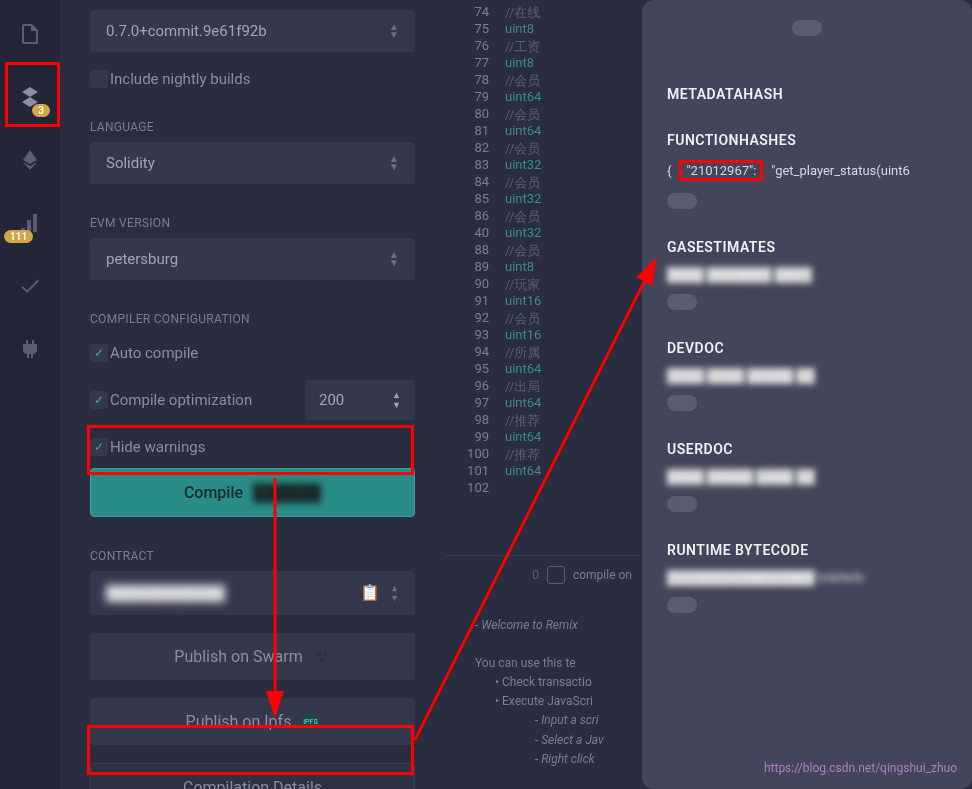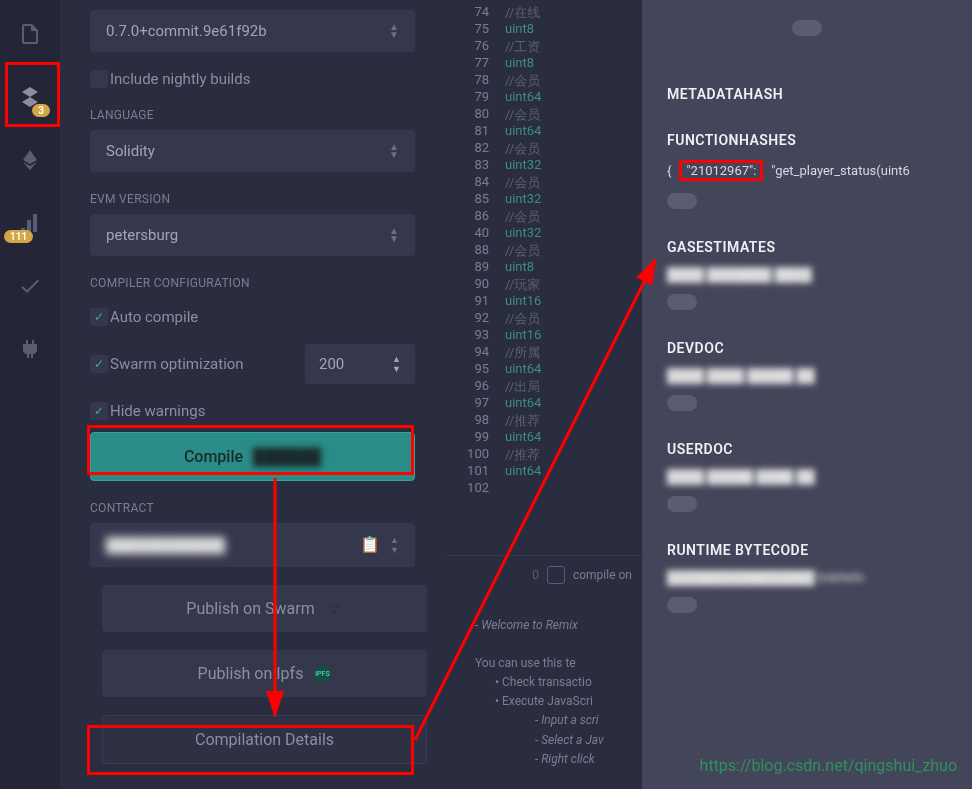--- a/index.html
+++ b/index.html
@@ -4,51 +4,51 @@
 <style>
   * { box-sizing: border-box; margin: 0; padding: 0; font-family: -apple-system, BlinkMacSystemFont, "Segoe UI", Roboto, sans-serif; }
   body { background: #2a2c3f; color: #a0a4b8; width: 972px; height: 789px; overflow: hidden; position: relative; }
   .main { display: flex; height: 100%; }
   .iconbar { width: 60px; background: #242638; display: flex; flex-direction: column; padding-top: 20px; gap: 35px; align-items: center; position: relative; }
   .iconbar .icon { width: 28px; height: 28px; color: #5a5e75; position: relative; display:flex; align-items:center; justify-content:center; }
   .iconbar .icon svg { width: 24px; height: 24px; }
   .badge { position: absolute; background: #d4a645; color: #fff; font-size: 10px; border-radius: 10px; padding: 1px 6px; bottom: -6px; right: -6px; font-weight:600;}
   .red-box { border: 3px solid red; position: absolute; pointer-events: none; }
   .sidepanel { width: 385px; background: #2a2c3f; padding: 10px 30px 20px 30px; overflow-y: auto; }
-  .label { font-size: 12px; color: #7a7e92; margin-top: 20px; margin-bottom: 8px; letter-spacing: 0.3px; }
+  .label { font-size: 12px; color: #7a7e92; margin-top: 32px; margin-bottom: 8px; letter-spacing: 0.3px; }
   .select { background: #35384d; color: #a0a4b8; border: none; border-radius: 4px; padding: 12px 16px; width: 100%; display:flex; justify-content:space-between; align-items:center; font-size: 15px; text-align: center; }
   .select .chev { color: #6a6e85; font-size: 10px; line-height: 8px; }
   .checkbox-row { display: flex; align-items: center; gap: 2px; margin-top: 18px; font-size: 15px; color: #8a8ea2; }
   .checkbox { width: 18px; height: 18px; background: #35384d; border-radius: 3px; display:flex; align-items:center; justify-content:center; color:#3ea6a0; font-size:12px; }
   .runs-row { display:flex; align-items:center; gap:12px; }
   .runs-row .checkbox-row { margin-top:0; flex:1; }
   .runs-input { background:#35384d; border:none; border-radius:4px; padding:10px 14px; color:#a0a4b8; width:110px; display:flex; justify-content:space-between; align-items:center; font-size:15px;}
   .compile-btn { background: #2a8c87; color: #1a2a2a; border: 1px solid #35a29c; border-radius: 4px; padding: 14px; width:100%; text-align:center; font-size:16px; font-weight:500; margin-top:12px; }
   .contract-select { background:#35384d; border-radius:4px; padding:12px 16px; display:flex; justify-content:space-between; align-items:center; margin-top:8px;}
   .contract-select .blur { filter: blur(4px); color:#ddd; font-size:14px; }
-  .sec-btn { background:#35384d; border:none; border-radius:4px; padding:14px; width:100%; text-align:center; font-size:16px; color:#8a8ea2; margin-top:18px; display:flex; align-items:center; justify-content:center; gap:10px;margin-left:12px;}
+  .sec-btn { background:#35384d; border:none; border-radius:4px; padding:14px; width:100%; text-align:center; font-size:16px; color:#8a8ea2; margin-top:18px; display:flex; align-items:center; justify-content:center; gap:10px;}
   .sec-btn .icn { width:18px; height:18px; }
   .sec-btn.details { background:#2e3044; border:1px solid #3a3c52;}
   .editor { flex: 1; background: #2a2c3f; font-family: Menlo, Consolas, monospace; font-size: 13px; position:relative; }
   .gutter-line { display:flex; height:17px; }
   .lineno { width:60px; text-align:right; color:#7a7e92; padding-right:16px; }
   .line { color:#5a6172; }
   .kw { color:#3d8c85; }
   .terminal { position:absolute; bottom:0; left:0; right:0; background:#2a2c3f; padding:20px 30px; font-family: Menlo, monospace; font-size:12px; color:#7a7e92; line-height:1.6; border-top:1px solid #35384d;}
   .terminal .listen { position:absolute; top:10px; right:340px; display:flex; align-items:center; gap:8px; }
   .terminal .listen .box { width:18px; height:18px; border:1px solid #5a5e75; border-radius:3px; }
-  .right-overlay { position:absolute; right:0; top:0; width:330px; height:100%; background:#43455a; padding:20px 25px; color:#e8e8ef; }
+  .right-overlay { position:absolute; right:0; top:0; width:330px; height:100%; background:#43455a; padding:20px 25px; color:#e8e8ef;border-radius:12px; }
   .right-overlay .sect-title { font-size:14px; font-weight:600; color:#f0f0f5; letter-spacing:0.5px; margin-top:30px; margin-bottom:12px; }
   .right-overlay .sect-title:first-of-type { margin-top:30px;}
   .right-overlay .content { font-family: Menlo, monospace; font-size:13px; color:#d8d8e2; }
   .right-overlay .pill { width:30px; height:16px; background:#5a5c72; border-radius:10px; margin-top:12px; }
   .right-overlay .blurred { filter: blur(3px); color:#ddd; }
   .hash-line { display:flex; gap:8px; align-items:baseline; }
   .hash-key-box { border:3px solid red; padding:0 4px; }
-  .watermark { position:absolute; bottom:14px; right:15px; color:#22c55e; font-size:16px; opacity:0.6;}
+  .watermark { position:absolute; bottom:14px; right:15px; color:#f0abfc; font-size:12px; opacity:0.6;}
   svg.arrow-svg { position:absolute; pointer-events:none; top:0; left:0; width:972px; height:789px; }
 </style>
 </head>
 <body>
 
 <div class="main">
 
   <div class="iconbar">
     <div class="icon">
       <svg viewBox="0 0 24 24" fill="currentColor">
@@ -107,21 +107,21 @@
     </div>
 
     <div class="label">COMPILER CONFIGURATION</div>
     <div class="checkbox-row">
       <div class="checkbox">✓</div>
       <span>Auto compile</span>
     </div>
     <div class="runs-row" style="margin-top:18px;">
       <div class="checkbox-row">
         <div class="checkbox">✓</div>
-        <span>Swarm optimization</span>
+        <span>Compile optimization</span>
       </div>
       <div class="runs-input">
         <span>200</span>
         <span class="chev" style="font-size:9px;">▲<br>▼</span>
       </div>
     </div>
     <div class="checkbox-row">
       <div class="checkbox">✓</div>
       <span>Hide warnings</span>
     </div>

